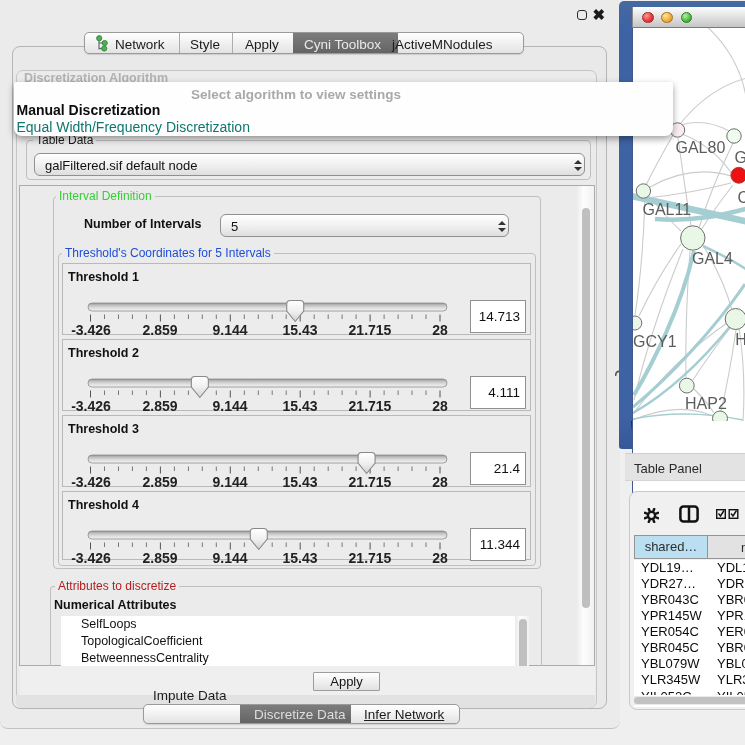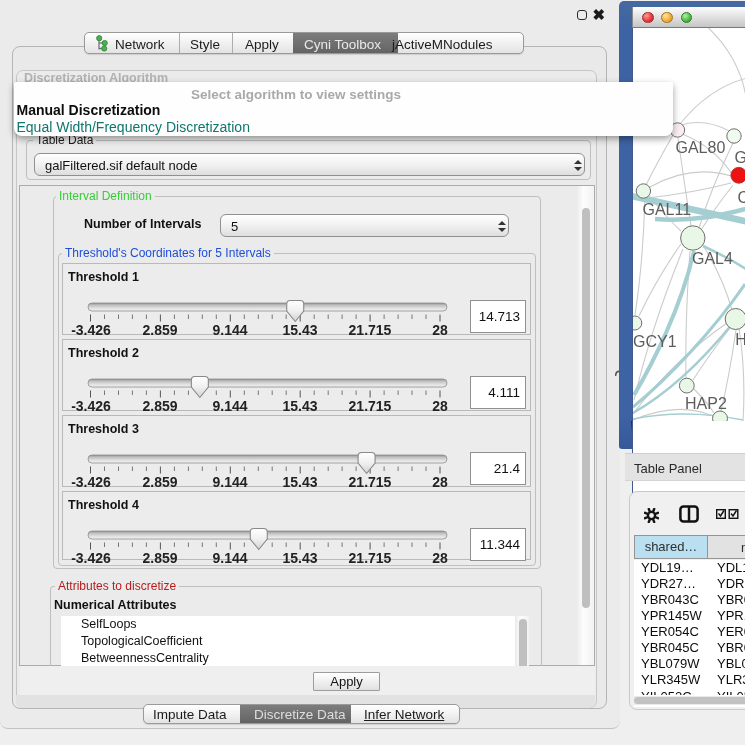--- a/index.html
+++ b/index.html
@@ -323,21 +323,21 @@
 <div class="vsb-thumb" style="left:518.5px;top:619px;width:8px;height:60px;"></div>
 
 <div style="position:absolute;left:20px;top:666px;width:575px;height:29px;background:#efefef;"></div>
 <div class="pushbtn" style="left:269px;top:672px;width:67px;height:19px;line-height:17px;">Apply</div>
 
 <div style="position:absolute;left:16px;top:695px;width:579px;height:13px;background:#e2e2e2;border-radius:0 0 6px 6px;"></div>
 
 <div class="seg" style="left:142.5px;top:704px;width:317px;height:20px;">
   <div class="darkseg" style="left:96.2px;width:111.2px;"></div>
 </div>
-<div class="segtxt" style="left:153px;top:707px;">Impute Data</div>
+<div class="segtxt" style="left:153px;top:688px;">Impute Data</div>
 <div class="segtxt" style="left:254px;top:707px;color:#dedede;">Discretize Data</div>
 <div class="segtxt" style="left:364px;top:707px;text-decoration:underline;">Infer Network</div>
 
 <svg width="6" height="8" style="position:absolute;left:615px;top:368.5px">
 <path d="M0.5,7 Q1,1.5 5,2.5" fill="none" stroke="#555" stroke-width="1.6"></path>
     </svg>
 
 <div id="netwin">
   <div id="nettitle"></div>
   <div class="tl-btn" style="left:23px;background:radial-gradient(circle at 35% 30%,#ff9a9a,#ea3c3c 55%,#c01f1f);border:1px solid #9d2b2b;"></div>

